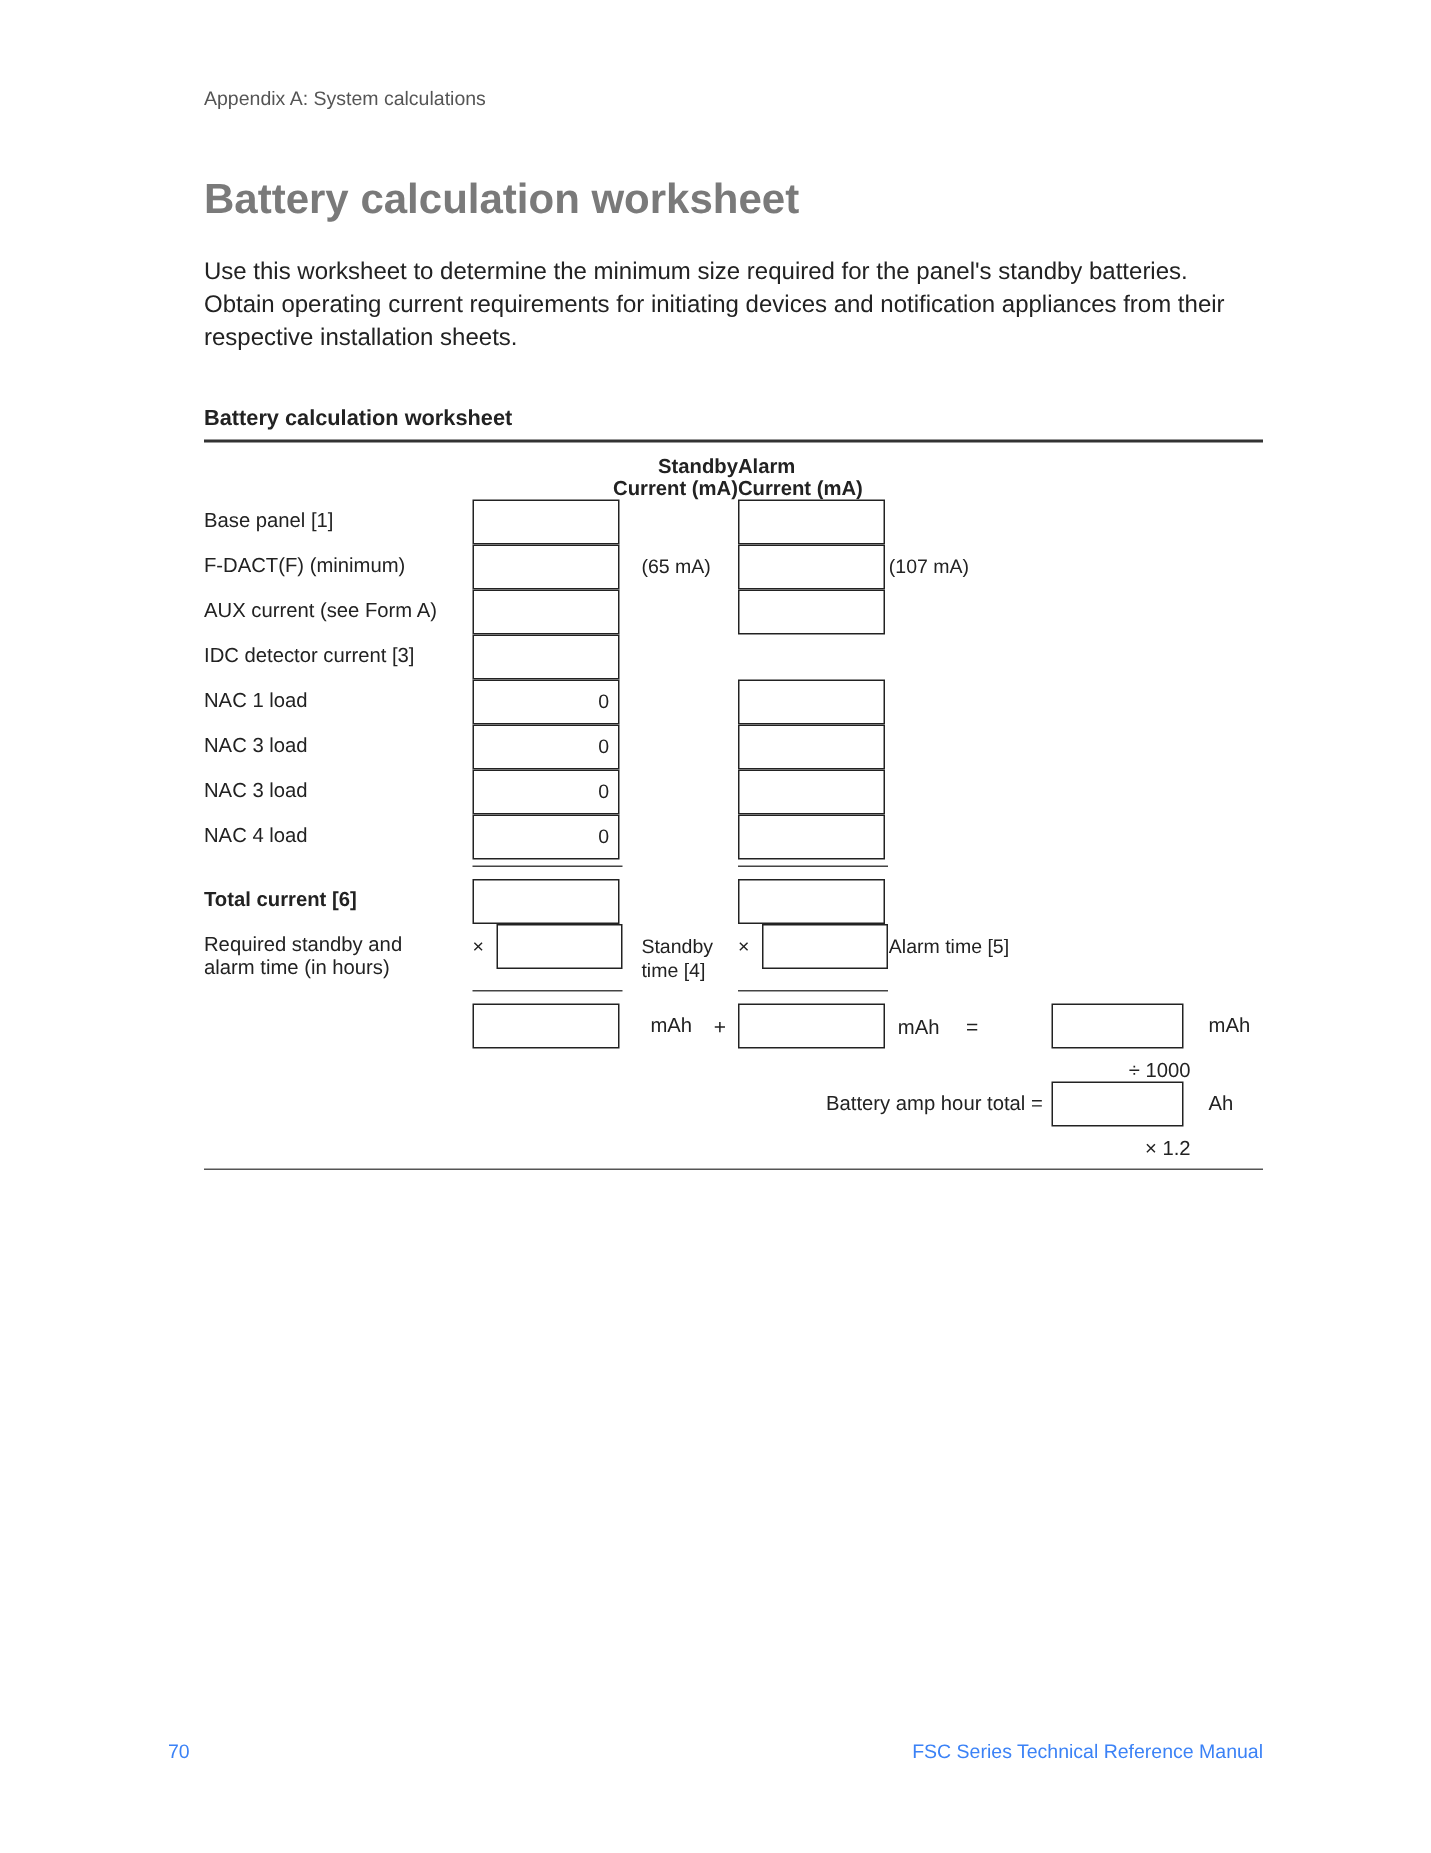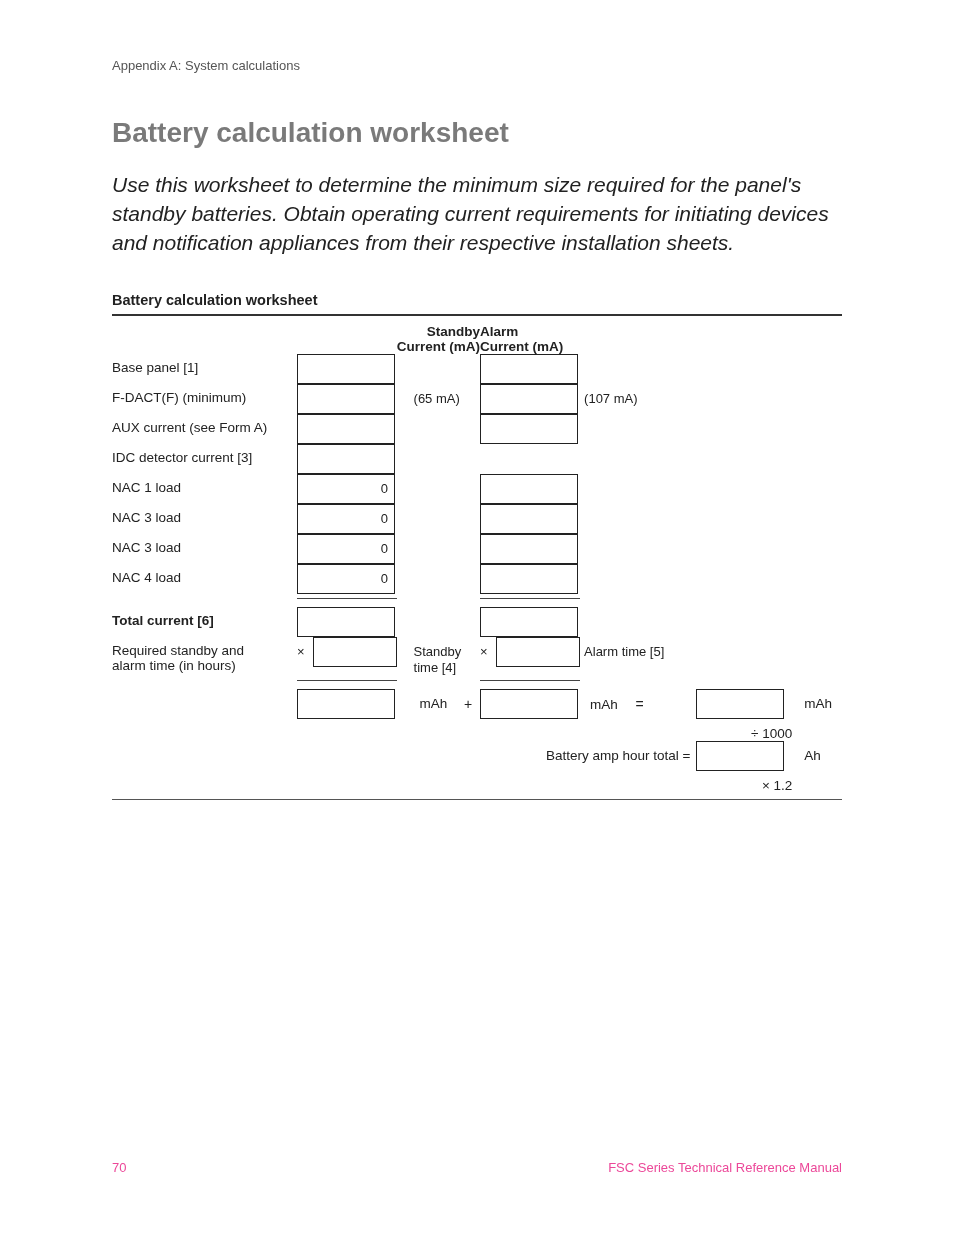--- a/index.html
+++ b/index.html
@@ -8,38 +8,38 @@
     font-family: Arial, Helvetica, sans-serif;
     font-size: 14.5px;
     color: #222;
     width: 954px;
     height: 1235px;
     position: relative;
     padding: 58px 0 0 0;
   }
   .content {
     padding: 0 112px;
+    margin-left: 24px;
   }
   .header-line {
     font-size: 13px;
     color: #555;
     margin-bottom: 44px;
   }
   h1 {
     font-size: 28px;
     font-weight: bold;
     color: #7a7a7a;
     margin-bottom: 22px;
   }
   .intro {
-    font-size: 21px;
+    font-size: 16px;
     line-height: 1.38;
     color: #222;
     margin-bottom: 34px;
-    font-style: italic;
   }
   .table-title {
     font-weight: bold;
     font-size: 14.5px;
     margin-bottom: 6px;
   }
   .hr-thick {
     border: none;
     border-top: 2px solid #333;
     margin: 0 0 8px 0;
@@ -118,21 +118,21 @@
     display: inline-block;
     padding: 7px 0 0 6px;
     font-size: 13.5px;
   }
   .footer {
     position: absolute;
     bottom: 60px;
     left: 112px;
     right: 112px;
     font-size: 13px;
-    color: #ec4899;
+    color: #3b82f6;
   }
   .footer .pn { float: left; }
   .footer .man { float: right; }
 </style>
 </head>
 <body>
 
 <div class="content">
   <div class="header-line">Appendix A: System calculations</div>
 

